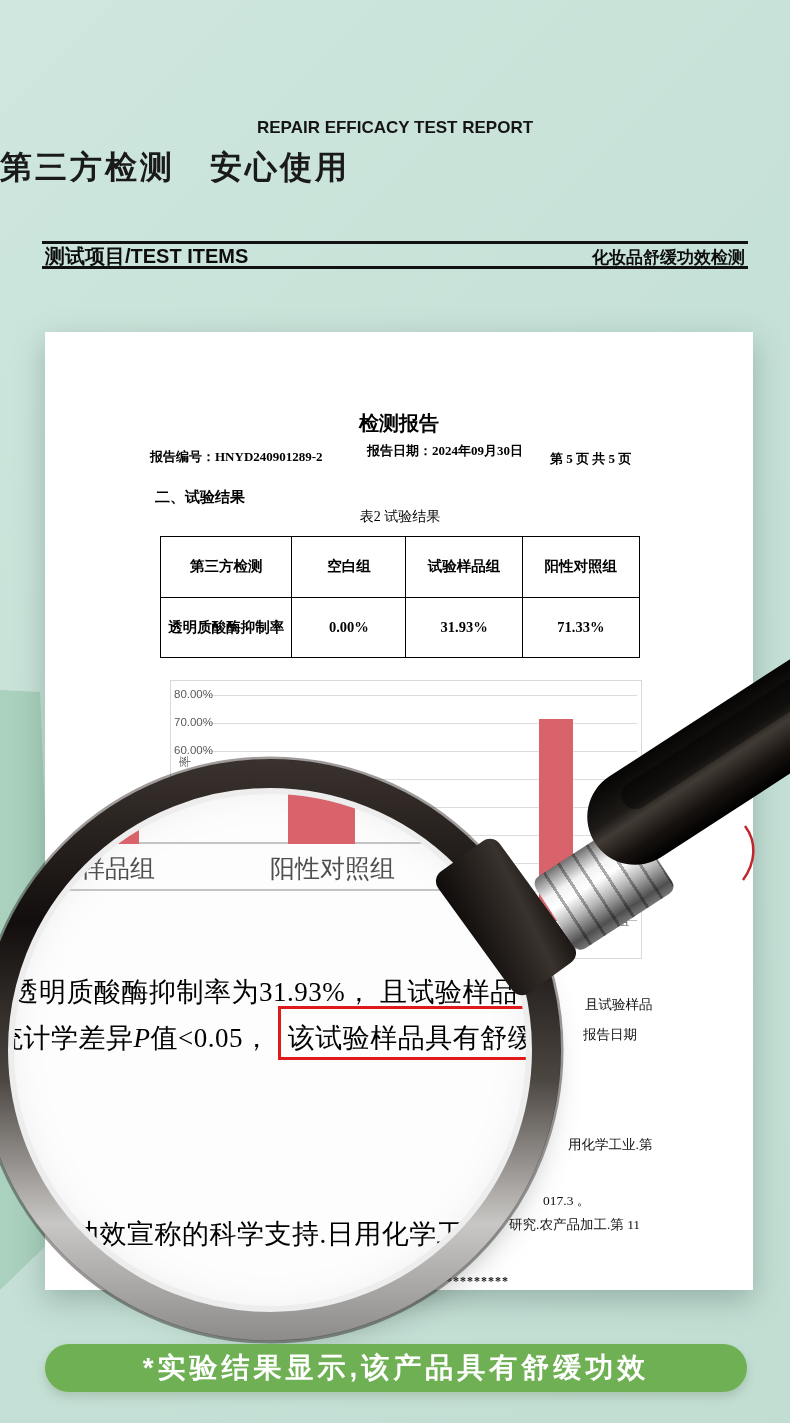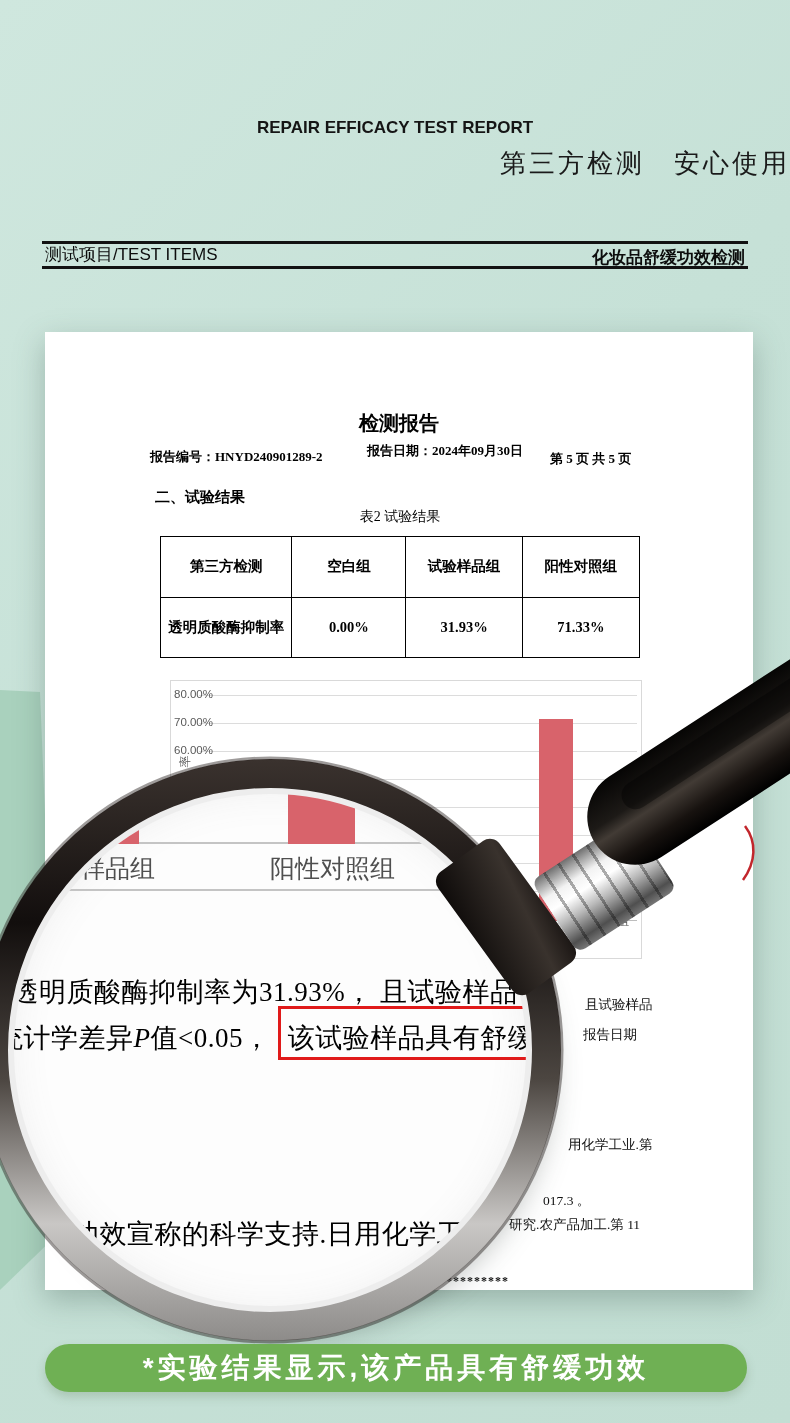--- a/index.html
+++ b/index.html
@@ -5,24 +5,24 @@
   html,body{margin:0;padding:0;}
   #stage{position:relative;width:790px;height:1423px;overflow:hidden;
          background:linear-gradient(135deg,#cfe7de 0%,#c6e1d7 45%,#c2ded3 100%);
          font-family:"Liberation Sans", sans-serif;}
   .abs{position:absolute;}
   
   .main-title{left:0;top:34px;width:790px;text-align:center;font-size:58px;font-weight:900;
               color:#0c0c0c;letter-spacing:3px;}
   .sub-en{left:0;top:118px;width:790px;text-align:center;font-size:17px;font-weight:700;
           color:#151515;letter-spacing:0px;}
-  .sub-cn{left:0;top:146px;width:790px;text-align:right;font-size:26px;font-weight:400;
+  .sub-cn{left:0;top:146px;width:790px;text-align:left;font-size:32px;font-weight:700;
           color:#1a1a1a;letter-spacing:3px;}
   .rule{left:42px;width:706px;height:2.5px;background:#121212;}
-  .bar-left{left:45px;top:243px;font-size:17px;font-weight:400;color:#0c0c0c;}
+  .bar-left{left:45px;top:243px;font-size:20px;font-weight:700;color:#0c0c0c;}
   .bar-right{right:45px;top:246px;font-size:17px;font-weight:700;color:#0c0c0c;}
   
   .doc{left:45px;top:332px;width:708px;height:958px;background:#fff;
        box-shadow:0 10px 28px rgba(70,95,85,.35);}
   .doc *{font-family:"Liberation Serif","DejaVu Serif",serif;}
   .company{left:0;top:42px;width:708px;text-align:center;font-size:22px;font-weight:700;color:#000;}
   .doc-title{left:0;top:78px;width:708px;text-align:center;font-size:20px;font-weight:700;color:#000;}
   .meta{font-size:13px;font-weight:700;color:#000;white-space:nowrap;}
   .sec-head{left:110px;top:156px;font-size:15px;font-weight:700;color:#000;}
   .tbl-cap{left:115px;top:176px;width:480px;text-align:center;font-size:14px;color:#000;}

